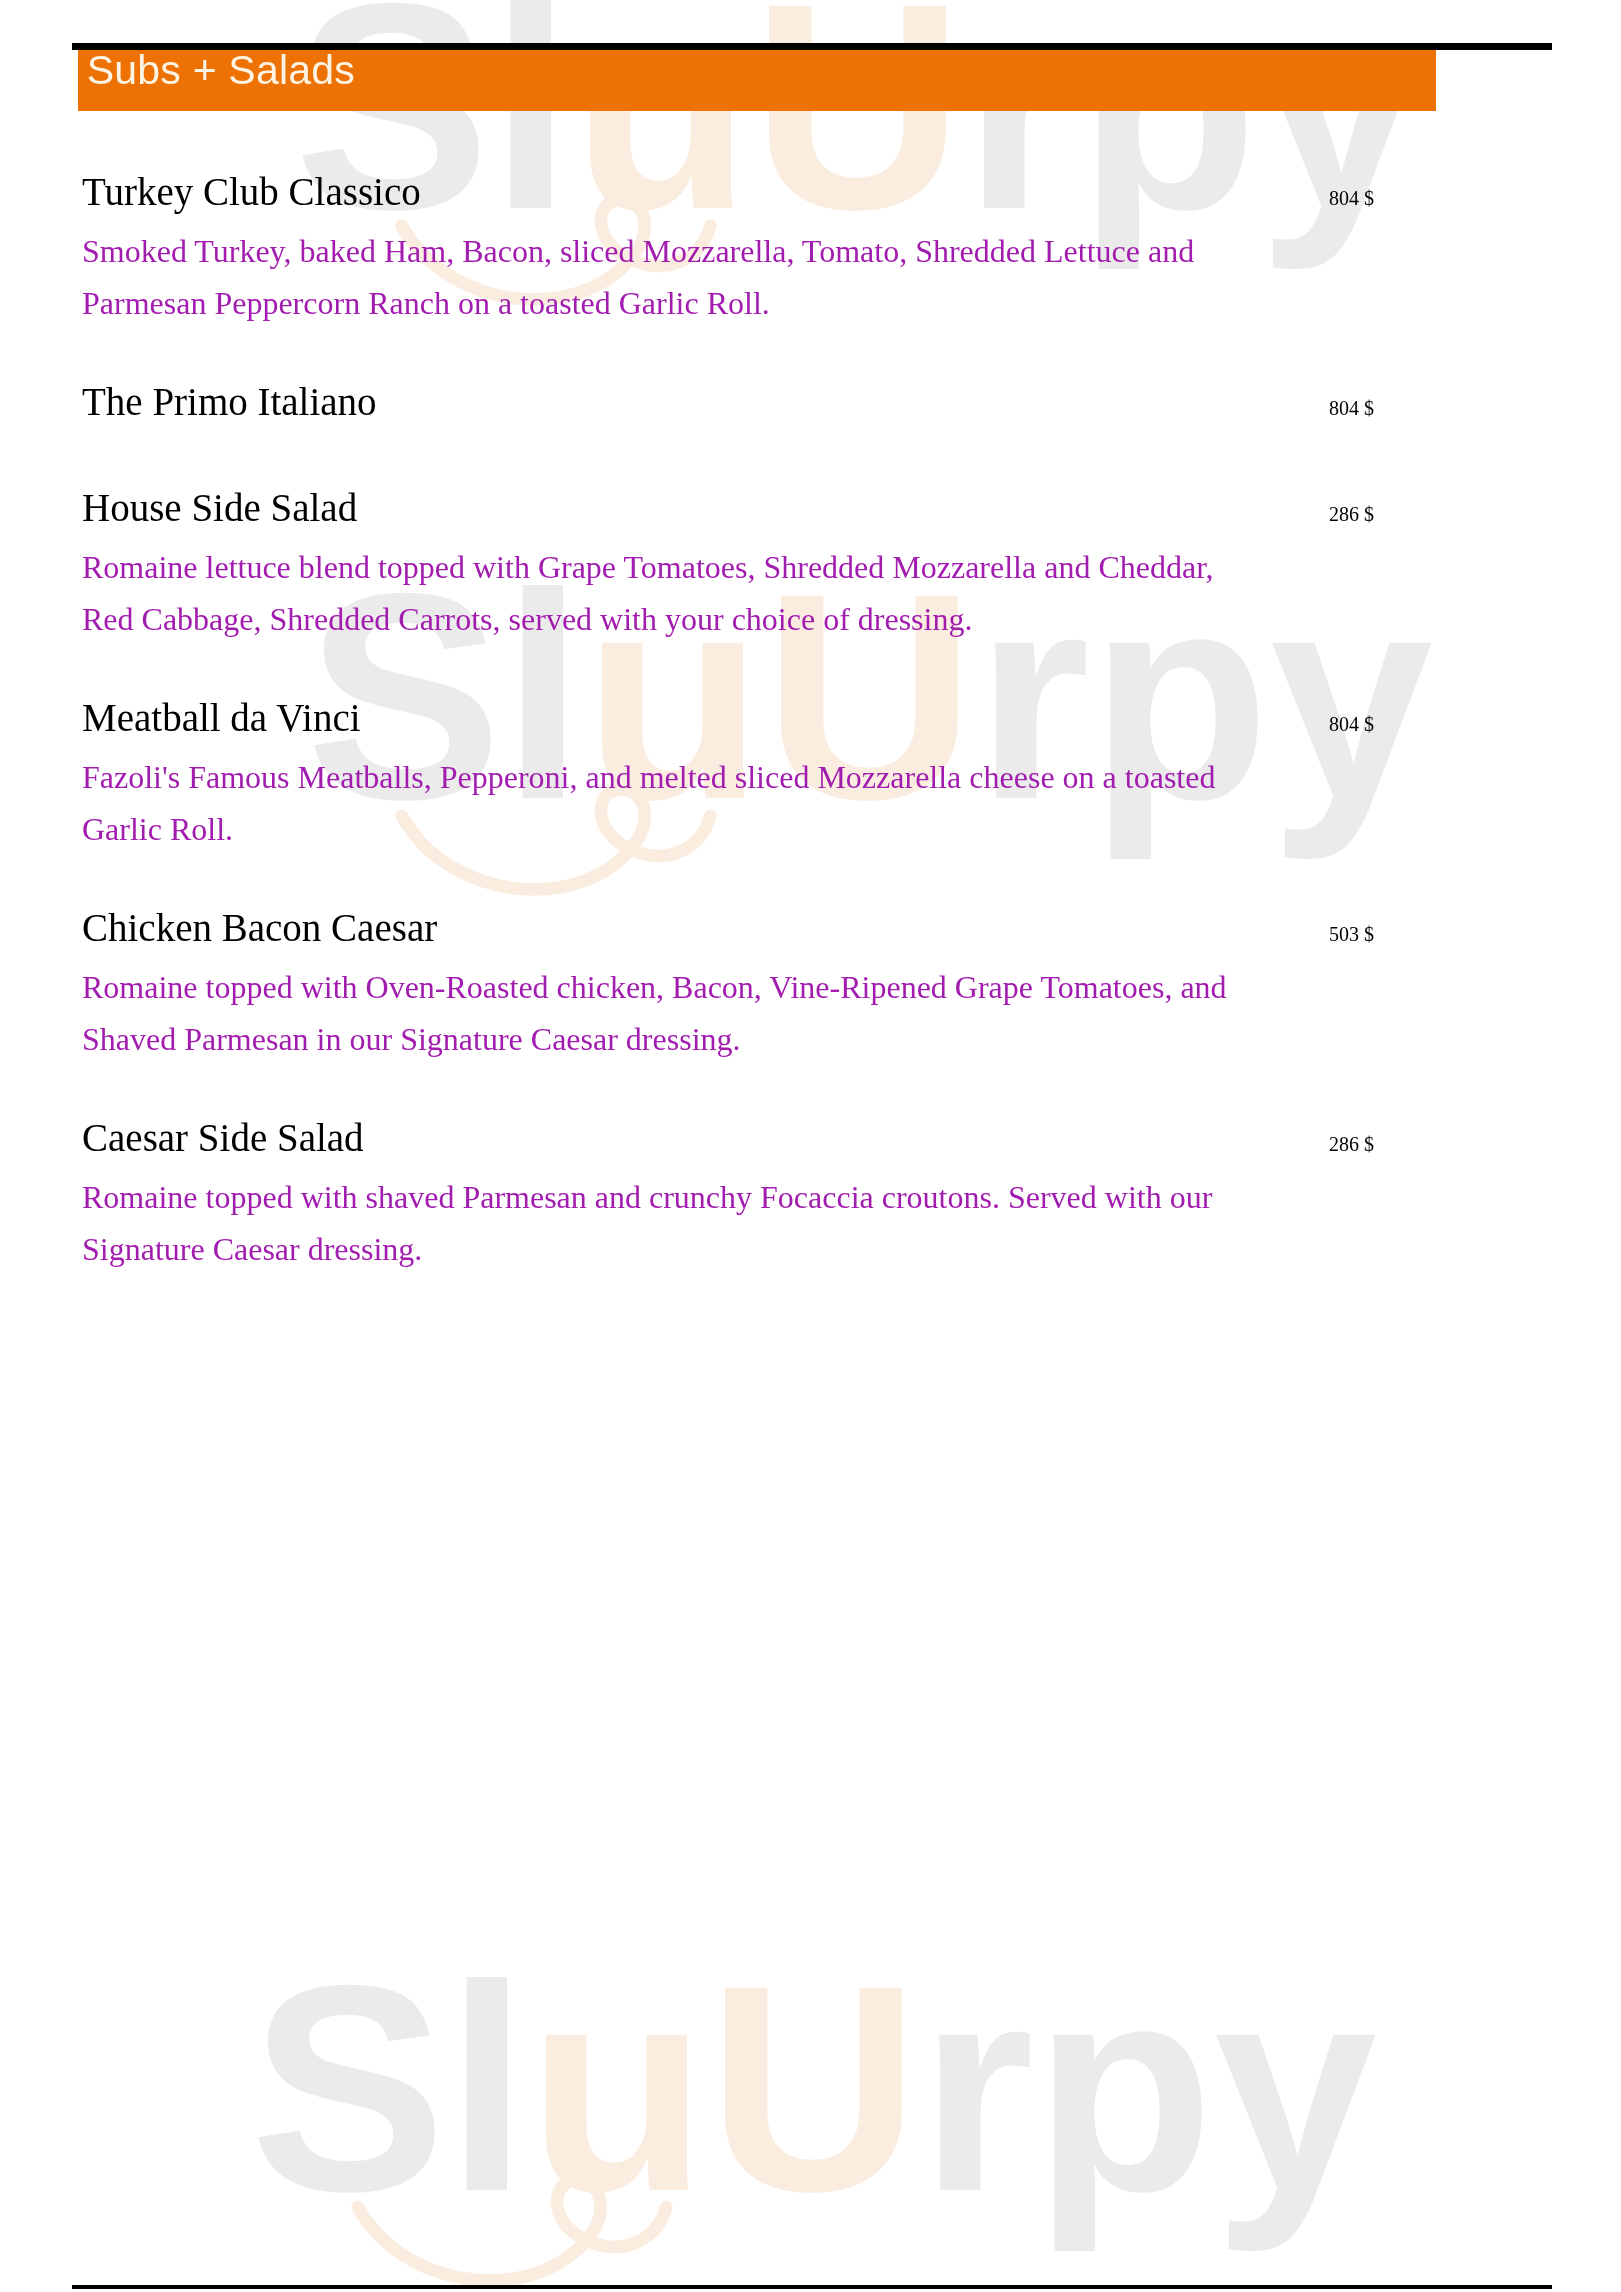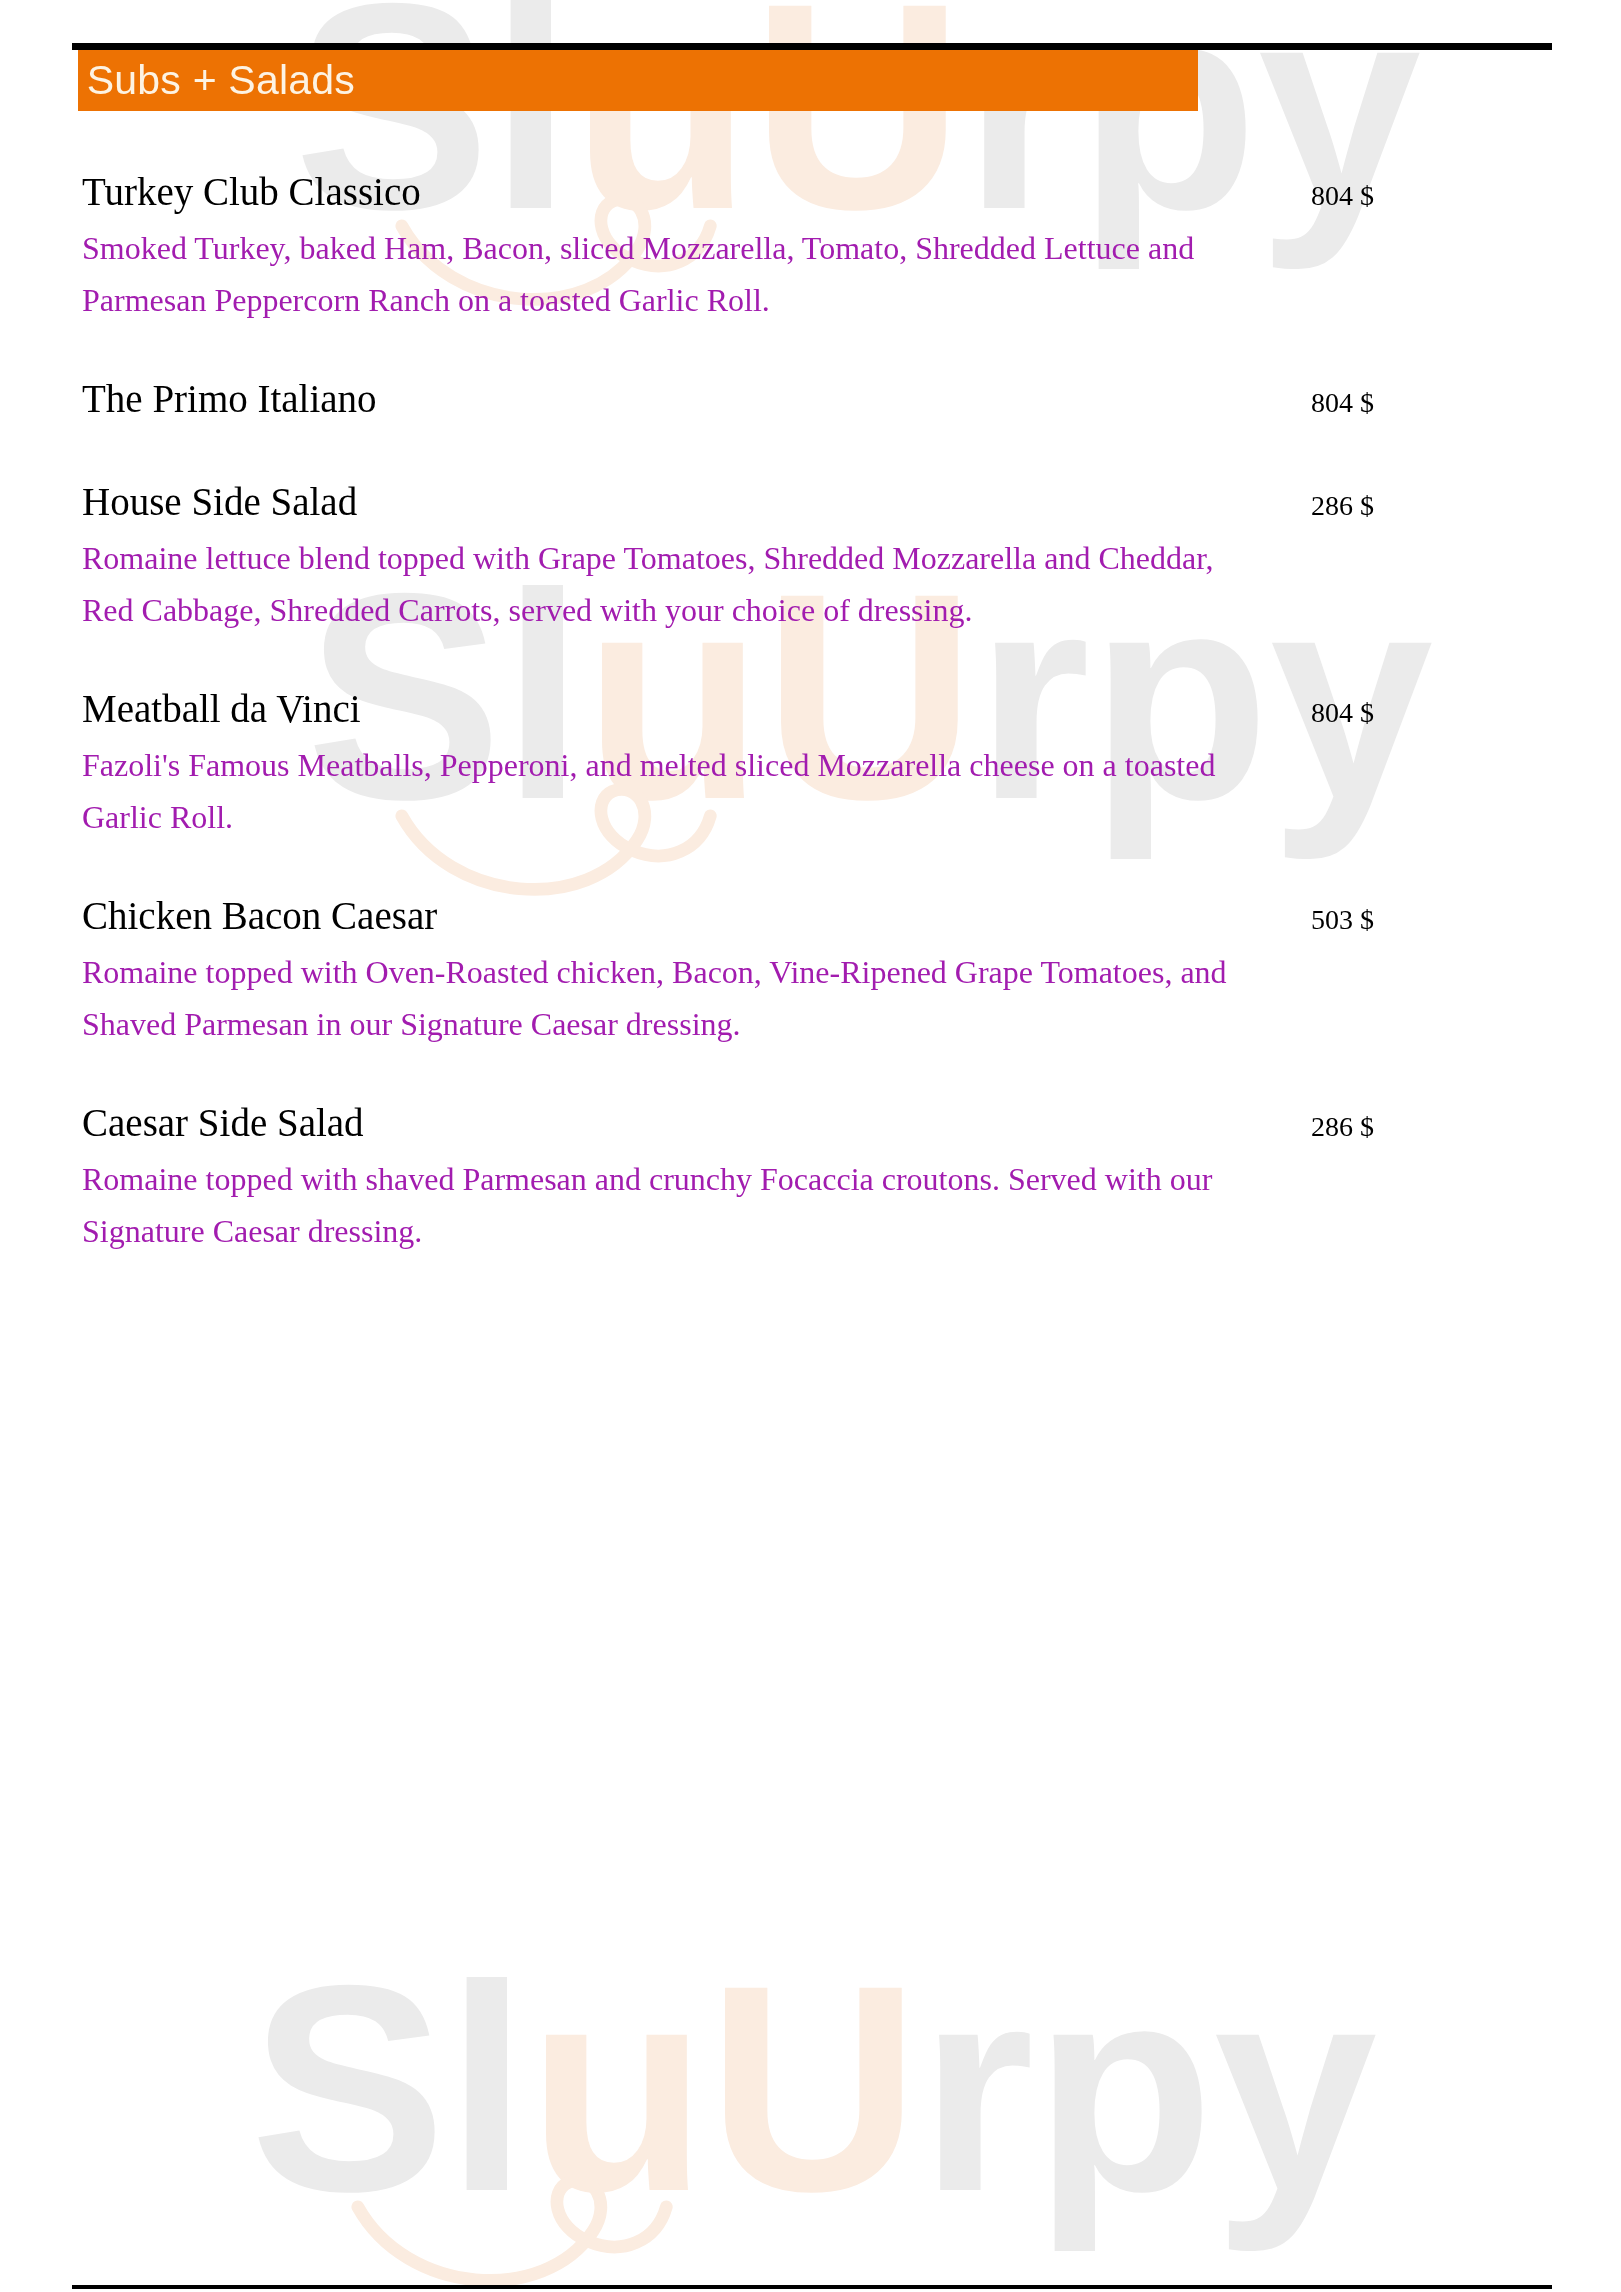--- a/index.html
+++ b/index.html
@@ -58,26 +58,25 @@
     height: 3.9px;
     background: #000000;
     z-index: 2;
   }
 
   
   .section-bar {
     position: absolute;
     left: 78px;
     top: 50px;
-    width: 1120px;
+    width: 1358px;
     height: 61px;
     background: #ed7203;
     z-index: 2;
     display: flex;
-    align-items: center;
   }
   .section-title {
     font-family: "Liberation Sans", sans-serif;
     font-size: 41px;
     font-weight: normal;
     color: #fdf3e3;
     padding-left: 8.8px;
     line-height: 1;
     letter-spacing: 0.2px;
   }
@@ -98,21 +97,21 @@
     display: flex;
     justify-content: space-between;
     align-items: baseline;
   }
   .item-name {
     font-size: 39px;
     line-height: 53px;
     color: #000;
   }
   .item-price {
-    font-size: 28px;
+    font-size: 20px;
     line-height: 53px;
     color: #000;
     white-space: nowrap;
     padding-right: 100px;
   }
   .item-desc {
     font-size: 32px;
     line-height: 52px;
     color: #a21caf;
     max-width: 1166px;

